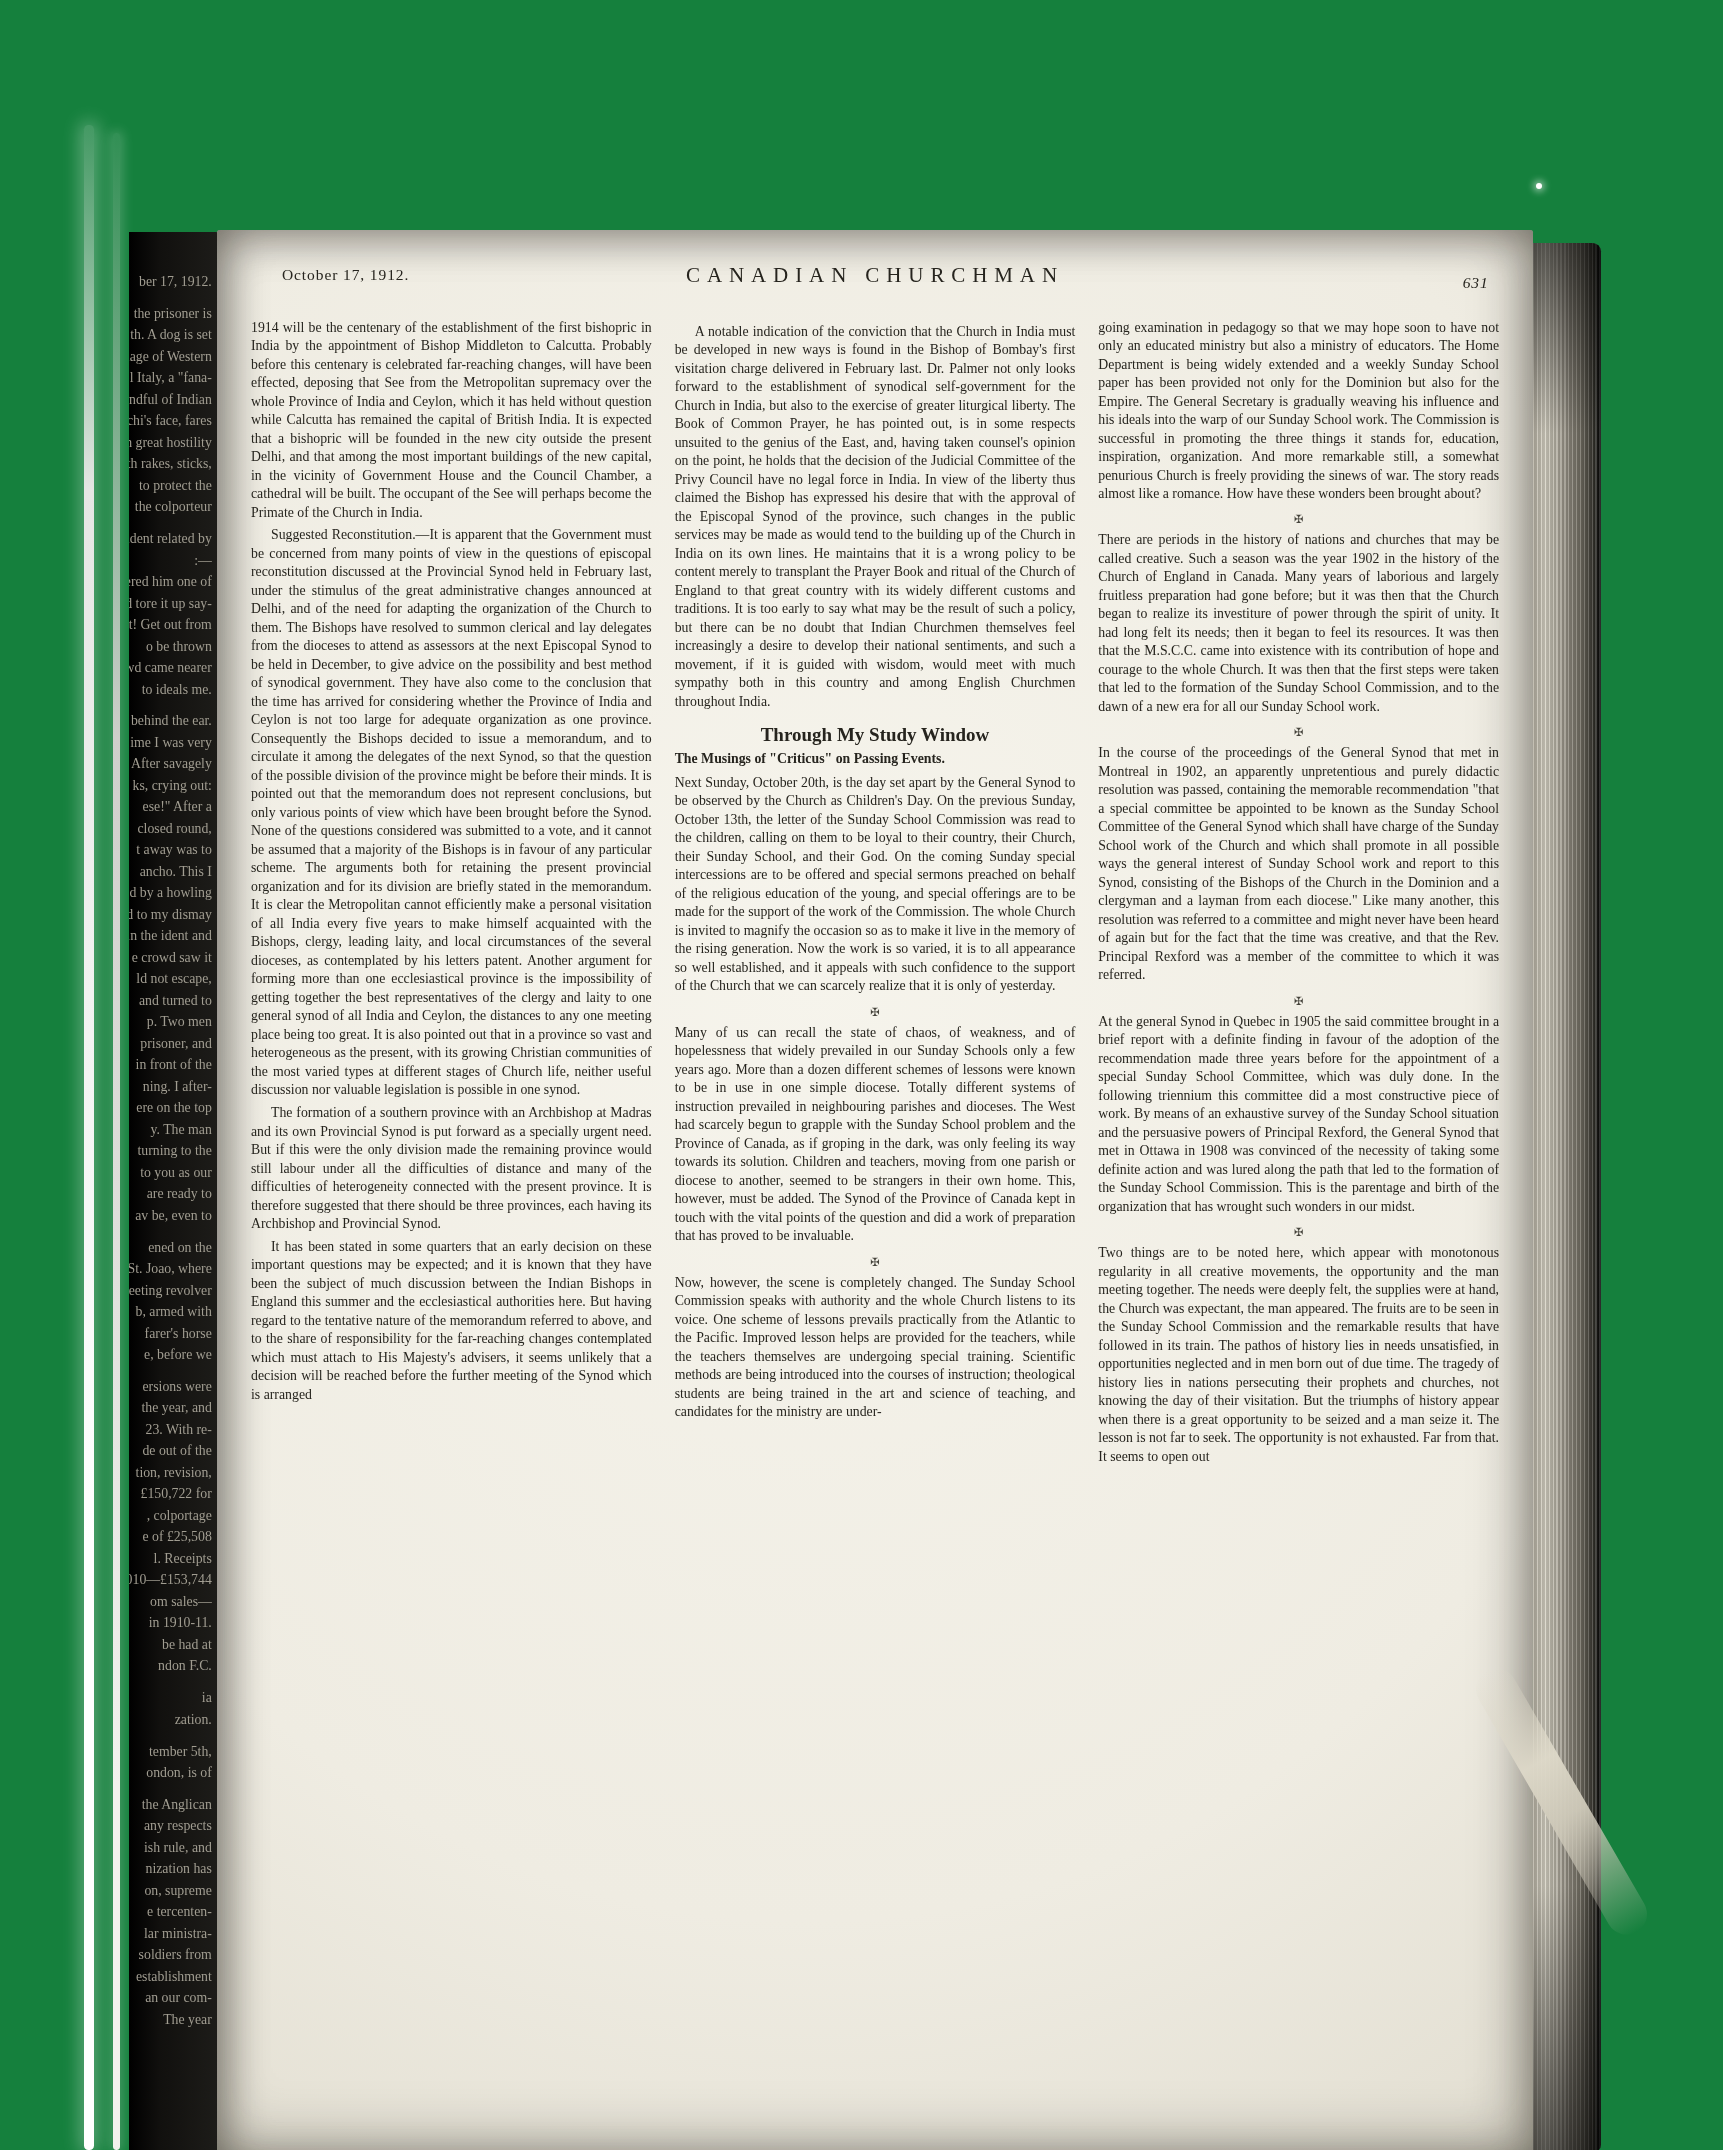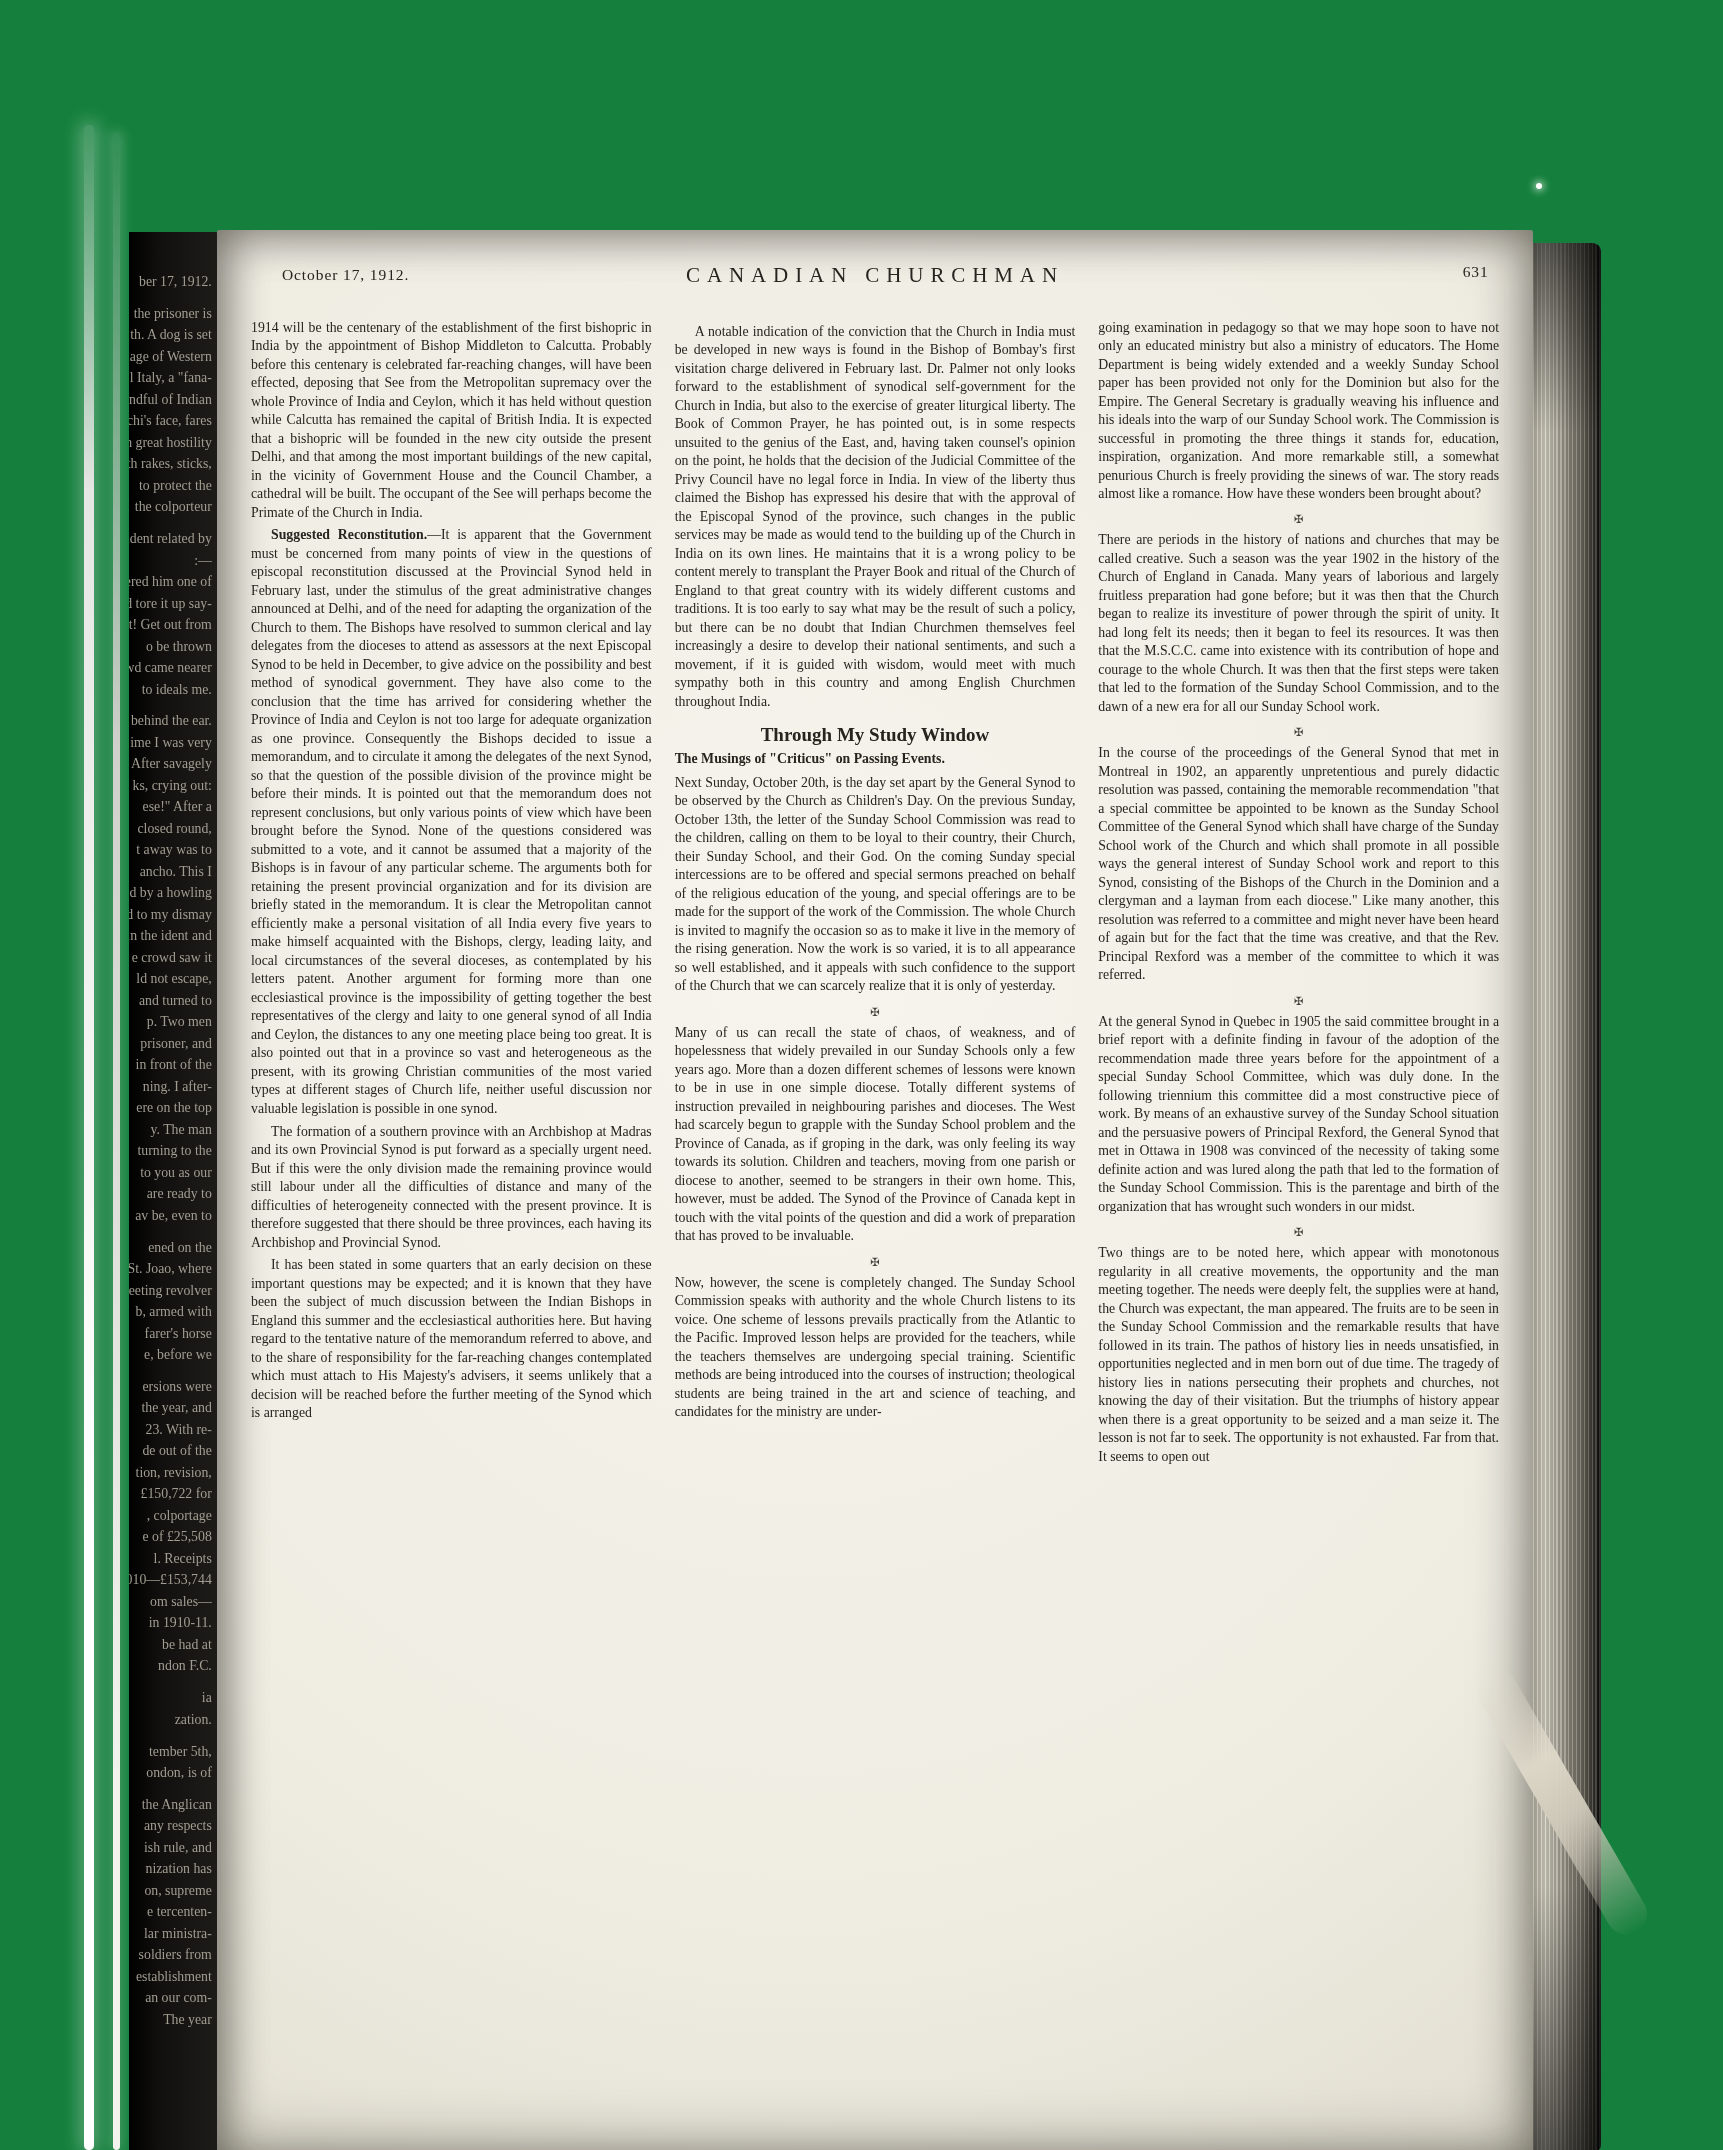--- a/index.html
+++ b/index.html
@@ -50,31 +50,31 @@
       inset -15.5px 0 52px rgba(18,14,6,.22),
       inset 0 -27.5px 56px rgba(18,14,6,.18),
       inset 0 18px 39px rgba(18,14,6,.10);
     color: #26241e;
     border-radius: 2.6px;
   }
   .header { position: relative; margin: 33px 41px 0; height: 27.5px; font-size: 15.5px; }
   .header .date   { position: absolute; left: 24px; top: 3.4px; letter-spacing: 0.9px; }
   .header .title  { position: absolute; left: 50%; transform: translateX(-50%); top: 0;
                     font-size: 21px; letter-spacing: 6.9px; }
-  .header .pagenum{ position: absolute; right: 3.4px; top: 0; letter-spacing: 0.9px; }
+  .header .pagenum{ position: absolute; right: 3.4px; top: 11px; letter-spacing: 0.9px; font-style: italic; }
 
   .columns {
     display: flex; gap: 23px;
     margin: 28px 34px 0;
     height: 1819px; overflow: hidden;
   }
   .col { flex: 1; min-width: 0; text-align: justify; font-size: 13.8px; line-height: 18.5px; }
   .col .p { text-indent: 20px; margin: 4.3px 0 0; }
   .col .p.noindent { text-indent: 0; margin-top: 0; }
-  .col .p b { font-weight: 700; }
+  .col .p b { font-weight: 400; }
   .col .h2 { font-weight: 700; font-size: 19px; line-height: 22.4px; text-align: center;
              margin: 13px 0 3.4px; text-indent: 0; }
   .col .h3 { font-weight: 700; font-size: 13.8px; margin: 0 0 5.2px; text-align: left; text-indent: 0; }
   .col .orn { text-align: center; font-size: 11.2px; margin: 6.9px 0 2.6px; color: #44423a; }
 
   
   .page-stack {
     position: absolute; left: 1533px; top: 243px; width: 68px; height: 1910px;
     background: linear-gradient(90deg, #b7b2a4 0%, #d8d4c6 18%, #9b968a 45%, #736f64 70%, #3c3a33 88%, #000 100%);
     border-radius: 0 8.6px 8.6px 0;

